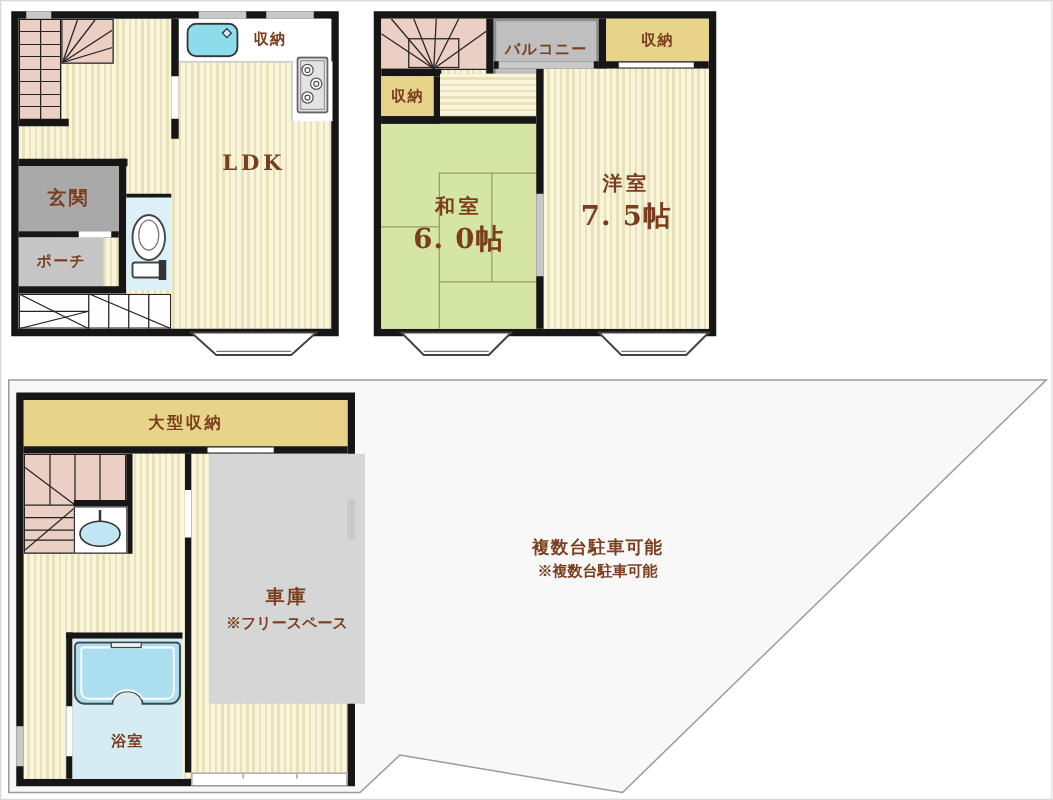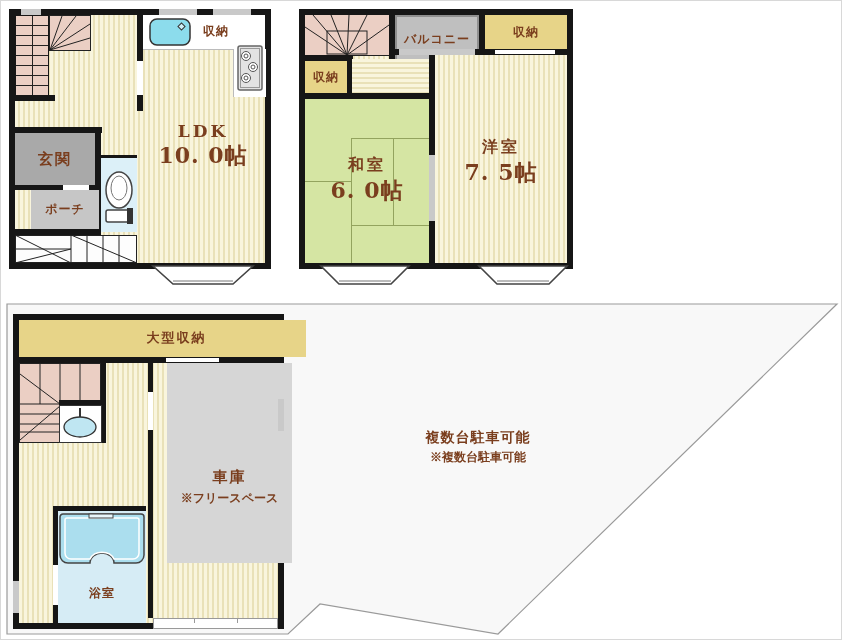--- a/index.html
+++ b/index.html
@@ -74,21 +74,21 @@
     <div class="wall" style="left:122px;top:0;width:6px;height:96px;"></div>
     <div class="doorgap" style="left:122px;top:46px;width:6px;height:34px;"></div>
     <div class="wall" style="left:0;top:80px;width:40px;height:6px;"></div>
     <div class="wall" style="left:0;top:112px;width:87px;height:6px;"></div>
     <div class="wall" style="left:80px;top:112px;width:6px;height:104px;"></div>
 
     <div class="abs lbl md" style="left:0;top:118px;width:80px;height:52px;background:var(--genkan-gray);">玄関</div>
     <div class="wall" style="left:0;top:170px;width:80px;height:5px;"></div>
     <div class="doorgap" style="left:48px;top:170px;width:26px;height:5px;"></div>
 
-    <div class="abs lbl sm" style="left:16px;top:175px;width:68px;height:39px;background:var(--porch-gray);">ポーチ</div>
+    <div class="abs lbl sm" style="left:0;top:175px;width:68px;height:39px;background:var(--porch-gray);">ポーチ</div>
     <div class="wall" style="left:0;top:214px;width:86px;height:6px;"></div>
 
     <div class="abs" style="left:0;top:220px;width:122px;height:28px;background:#fdfdfd;">
       <svg width="122" height="28" viewBox="0 0 122 28">
         <rect x="0.5" y="0.5" width="121" height="27" fill="none" stroke="#222"></rect>
         <line class="sline" x1="56" y1="0" x2="56" y2="28"></line>
         <line class="sline" x1="72" y1="0" x2="72" y2="28"></line>
         <line class="sline" x1="88" y1="0" x2="88" y2="28"></line>
         <line class="sline" x1="104" y1="0" x2="104" y2="28"></line>
         <line class="sline" x1="0" y1="14" x2="56" y2="14"></line>
@@ -102,21 +102,20 @@
       <svg width="36" height="71" viewBox="0 0 36 71" style="margin-top:6px;">
         <ellipse cx="18" cy="26" rx="13" ry="18" fill="#fff" stroke="#444" stroke-width="1.5"></ellipse>
         <ellipse cx="18" cy="24" rx="8" ry="12" fill="none" stroke="#777" stroke-width="1"></ellipse>
         <rect x="5" y="46" width="26" height="12" rx="2" fill="#fff" stroke="#444" stroke-width="1.5"></rect>
         <rect x="26" y="44" width="6" height="16" fill="#333"></rect>
       </svg>
     </div>
 
     <div class="txtblock" style="left:126px;top:106px;width:124px;">
       <div class="roomname" style="font-size:17px;">LDK</div>
-      <div class="roomsize">10. 0帖</div>
     </div>
 
     <div class="window" style="left:6px;top:-6px;width:20px;height:6px;"></div>
     <div class="window" style="left:144px;top:-6px;width:38px;height:6px;"></div>
     <div class="window" style="left:198px;top:-6px;width:38px;height:6px;"></div>
   </div>
 
   <div class="abs" style="left:150px;top:264px;width:104px;height:22px;">
     <svg width="104" height="22" viewBox="0 0 104 22">
       <polygon points="2,1 102,1 82,19 22,19" fill="#fff" stroke="#444" stroke-width="1.6"></polygon>
@@ -191,21 +190,21 @@
       <line x1="20" y1="16" x2="72" y2="16" stroke="#777" stroke-width="1"></line>
     </svg>
   </div>
 
   <svg class="abs" style="left:4px;top:300px;" width="836" height="338" viewBox="0 0 836 338">
     <polygon points="2,3 832,3 493,333 315,303 283,333 2,333" style="fill:var(--lot-fill);stroke:var(--lot-stroke);stroke-width:1.2;"></polygon>
   </svg>
 
   <div class="floorbox" style="left:12px;top:313px;width:271px;height:315px;box-sizing:border-box;">
 
-    <div class="abs lbl" style="left:0;top:0;width:259px;height:37px;background:var(--storage-tan);padding-left:28px;">
+    <div class="abs lbl" style="left:0;top:0;width:259px;height:37px;background:var(--storage-tan);">
       <span class="sm" style="font-size:13px;font-weight:bold;letter-spacing:2px;">大型収納</span>
     </div>
     <div class="wall" style="left:0;top:37px;width:259px;height:6px;"></div>
     <div class="doorgap" style="left:147px;top:38px;width:53px;height:4px;"></div>
 
     <div class="abs stripes-v" style="left:0;top:43px;width:129px;height:260px;"></div>
 
     <div class="abs pink" style="left:0;top:43px;width:82px;height:80px;border:1px solid #222;box-sizing:border-box;">
       <svg width="80" height="78" viewBox="0 0 80 78">
         <line class="sline" x1="20" y1="0" x2="20" y2="40"></line>

